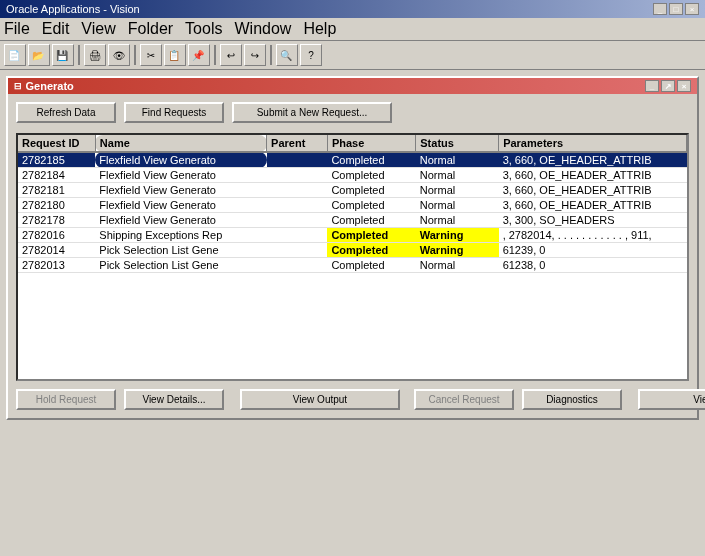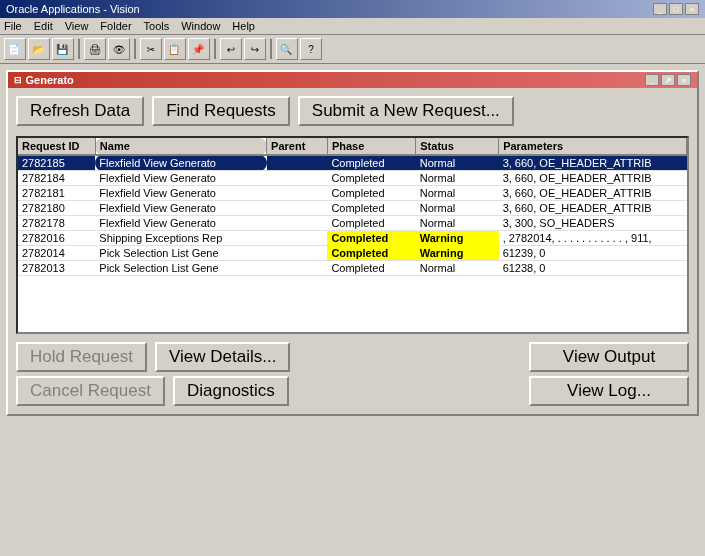--- a/index.html
+++ b/index.html
@@ -19,21 +19,21 @@
       font-weight: normal;
       display: flex;
       align-items: center;
       justify-content: space-between;
     }
     .menu-bar {
       background: #d4d0c8;
       padding: 2px 4px;
       display: flex;
       gap: 12px;
-      font-size: 11px;
+      font-size: 16px;
       border-bottom: 1px solid #808080;
     }
     .menu-bar span { cursor: pointer; }
     .toolbar {
       background: #d4d0c8;
       padding: 3px 4px;
       display: flex;
       align-items: center;
       gap: 2px;
       border-bottom: 1px solid #808080;
@@ -84,31 +84,31 @@
       margin-bottom: 10px;
     }
     .btn {
       background: #d4d0c8;
       border: 2px solid;
       border-top-color: #ffffff;
       border-left-color: #ffffff;
       border-bottom-color: #808080;
       border-right-color: #808080;
       padding: 3px 12px;
-      font-size: 17px;
+      font-size: 10px;
       cursor: pointer;
       min-width: 100px;
       text-align: center;
     }
     .btn-wide { min-width: 160px; }
     .btn-disabled { color: #808080; cursor: default; }
     .table-container {
       border: 2px inset #808080;
       background: white;
-      height: 198px;
+      height: 248px;
       overflow-y: auto;
       overflow-x: hidden;
       margin-bottom: 8px;
     }
     table {
       width: 100%;
       border-collapse: collapse;
       font-size: 11px;
     }
     thead th {
@@ -133,22 +133,22 @@
     .row-selected td { color: white; }
     .cell-highlight-yellow { background: #ffff00; color: #000; font-weight: bold; }
     .col-reqid { width: 70px; }
     .col-name { width: 155px; border-radius: 8px; }
     .col-parent { width: 55px; }
     .col-phase { width: 80px; }
     .col-status { width: 75px; }
     .col-params { width: 170px; }
     .bottom-buttons {
       display: flex;
-      flex-direction: column;
-      gap: 4px;
+      flex-direction: row;
+      gap: 14px;
     }
     .button-row {
       display: flex;
       gap: 8px;
       align-items: center;
     }
     .btn-spacer { flex: 1; }
   </style>
 </head>
 <body>

